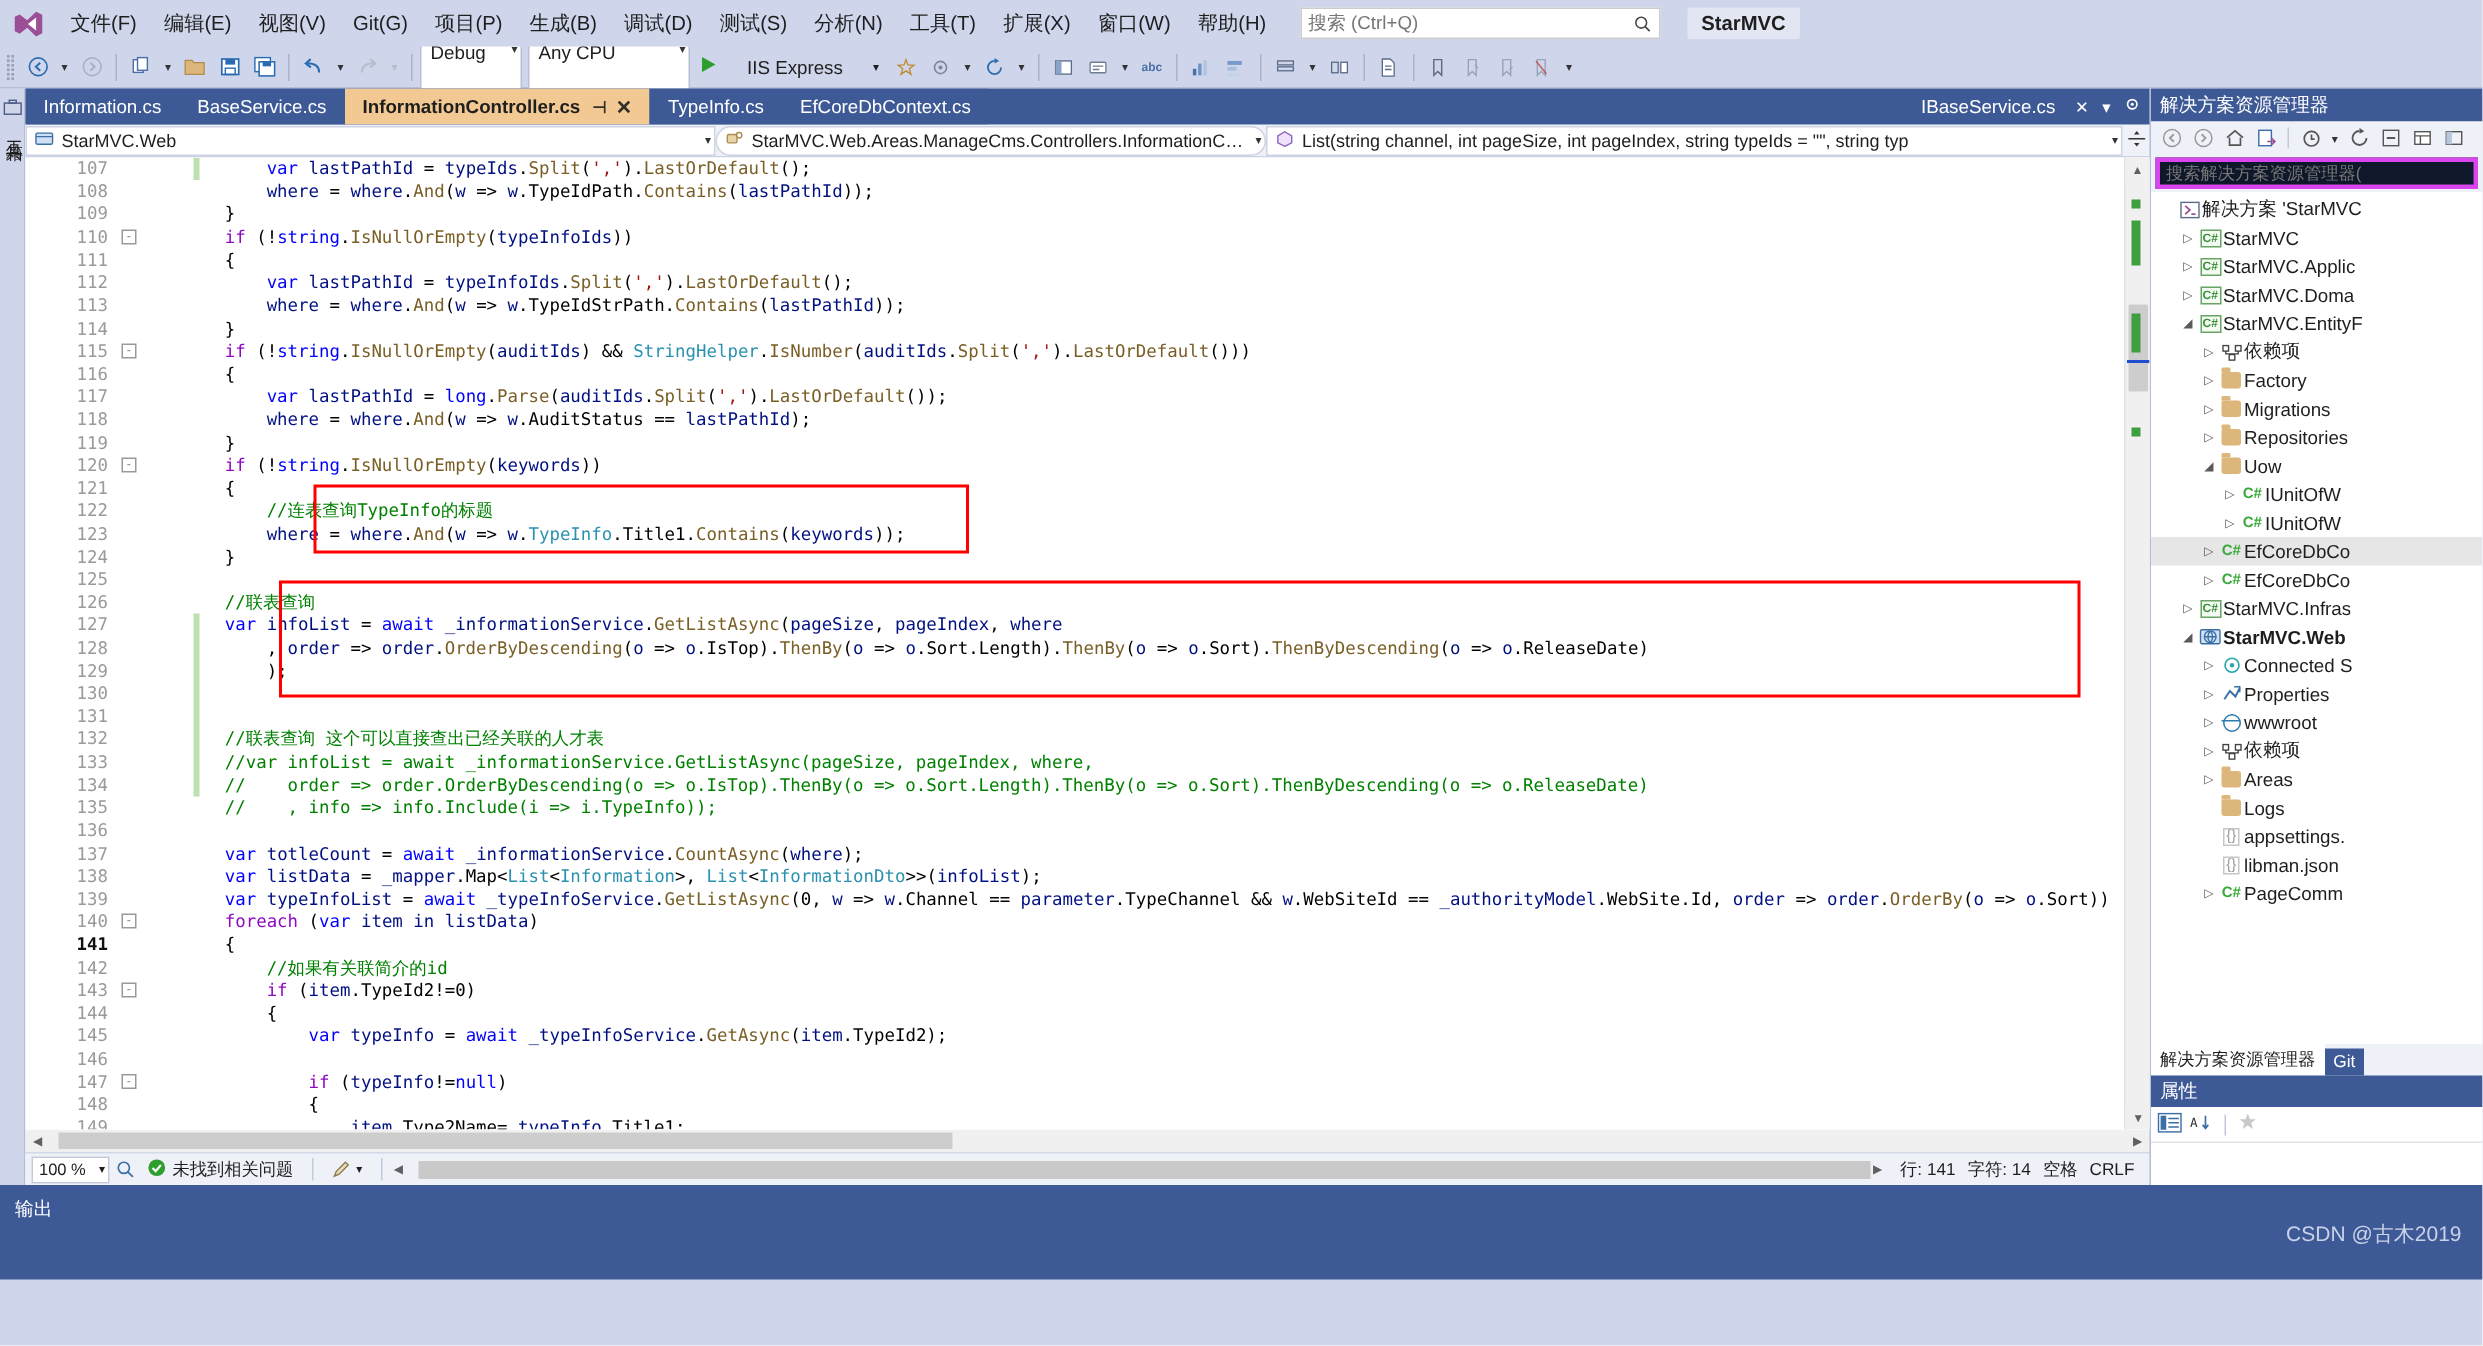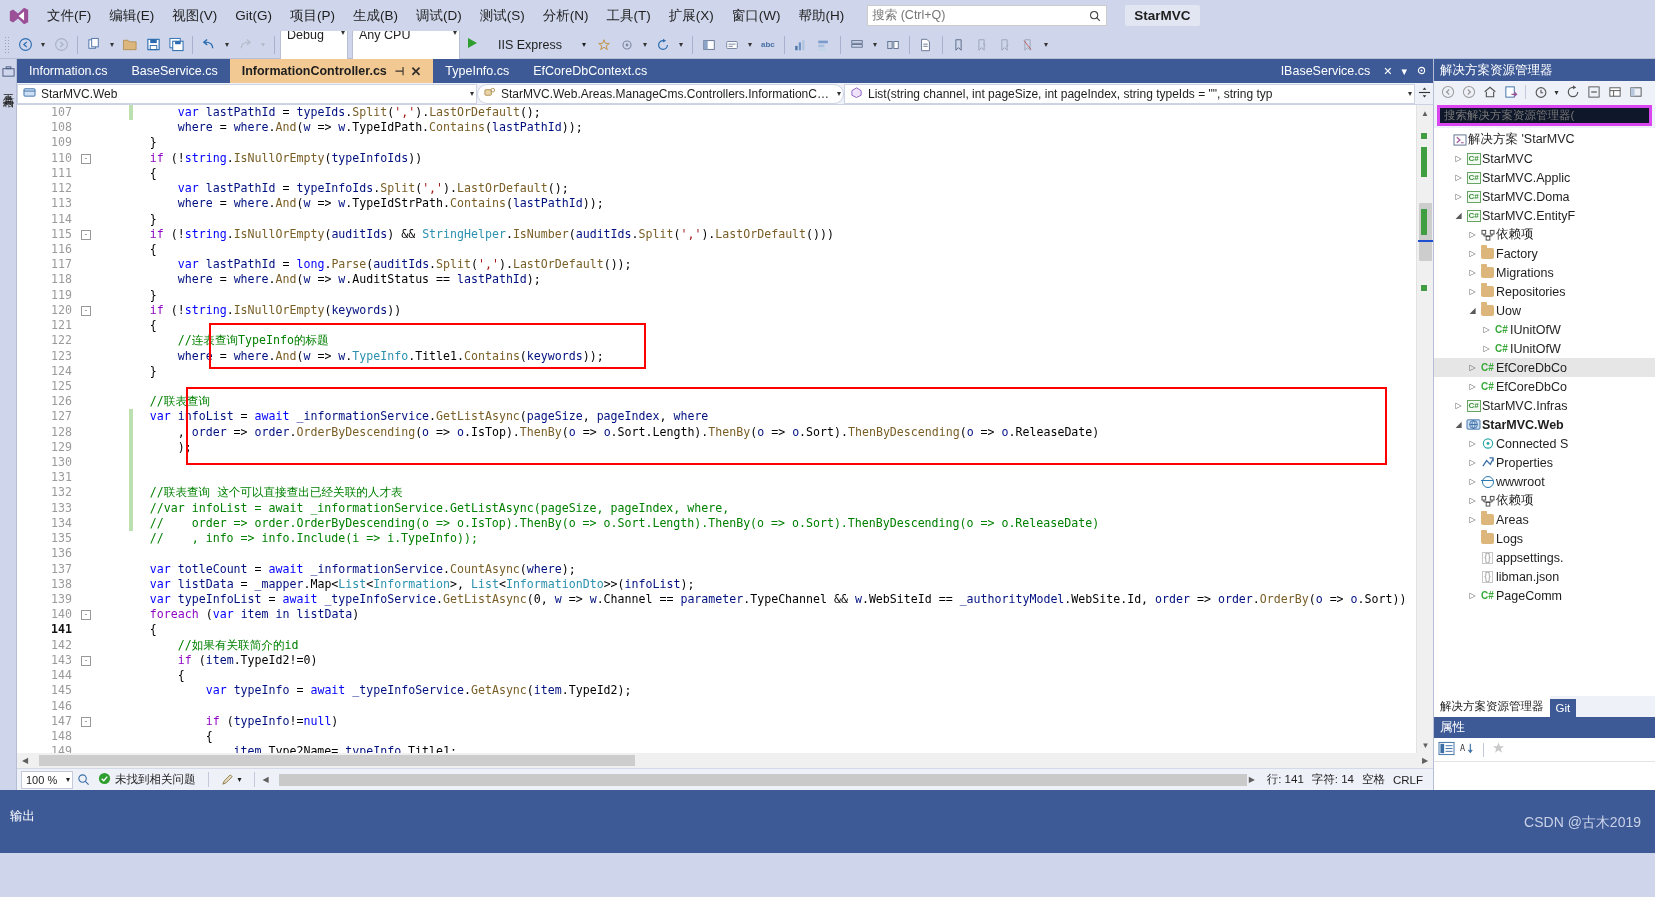--- a/index.html
+++ b/index.html
@@ -170,21 +170,21 @@
   .docktabs { height: 21px; display: flex; align-items: flex-end; background: #eef1f8; }
   .docktab { font-size: 11.5px; padding: 3px 6px; background: #fff; color: #1e1e1e; }
   .docktab.on { background: #3d5a96; color: #fff; }
   .props { display:flex; flex-direction: column; }
   .propshdr { height: 21px; background: #3d5a96; color:#fff; display:flex; align-items:center; padding: 0 6px; font-size:12.5px;}
   .propstool { height: 24px; background: #fff; display:flex; align-items:center; gap:4px; padding: 2px 4px; border-bottom: 1px solid #e3e3e3;}
   .propsbody { height: 28px; background:#fff; }
 
   
   .outpanel { height: 50px; background: #3d5a96; color: #fff; position: relative; }
-  .outpanel .lbl { position: absolute; left: 10px; top: 18px; font-size: 12.5px; }
+  .outpanel .lbl { position: absolute; left: 10px; top: 8px; font-size: 12.5px; }
   .watermark { position: absolute; right: 14px; bottom: 8px; font-size: 14px; color: #c9d2e8; }
 
   .bottomstrip { height: 13px; background: #3d5a96; }
   .folder { width: 13px; height: 11px; background: #dcb67a; border-radius: 1px 2px 2px 2px; position: relative; }
   .folder:before { content:''; position:absolute; top:-3px; left:0; width:6px; height:3px; background:#dcb67a; border-radius:1px 1px 0 0;}
   .cs-ico { font-size: 10px; color: #39a93a; font-weight: bold; }
   .cs-box { width:14px; height:12px; border: 1px solid #68a564; color:#3b8f3b; font-size:8px;
      display:flex; align-items:center; justify-content:center; background:#f2faf1; font-weight:bold;}
   .glob { width: 12px; height: 12px; border-radius: 50%; border: 1.5px solid #2a7ab0; position: relative; }
   .glob:after { content:''; position:absolute; left:-1.5px; top: 3.5px; width: 12px; height: 0; border-top: 1.5px solid #2a7ab0;}

